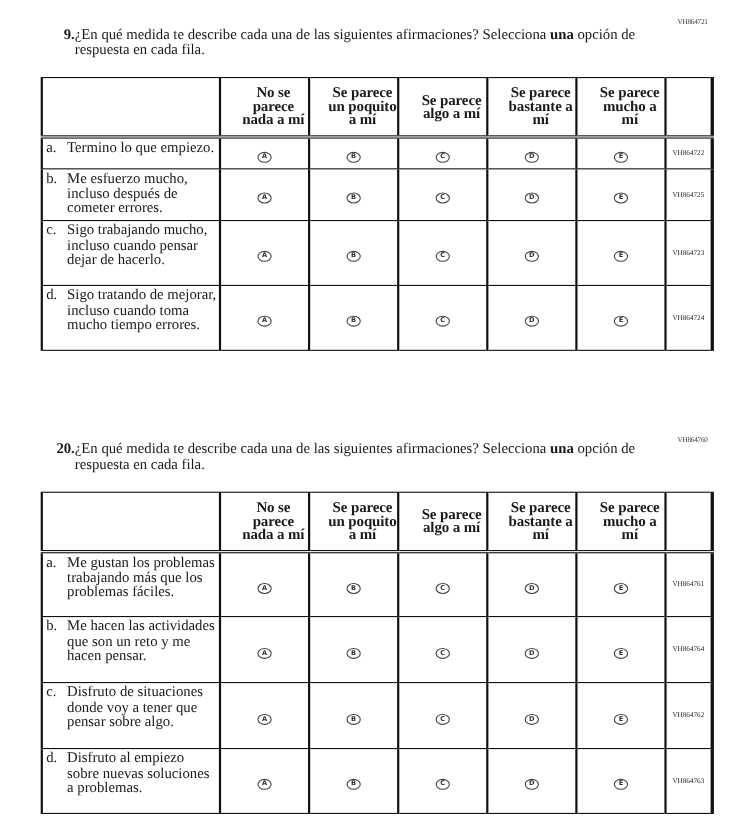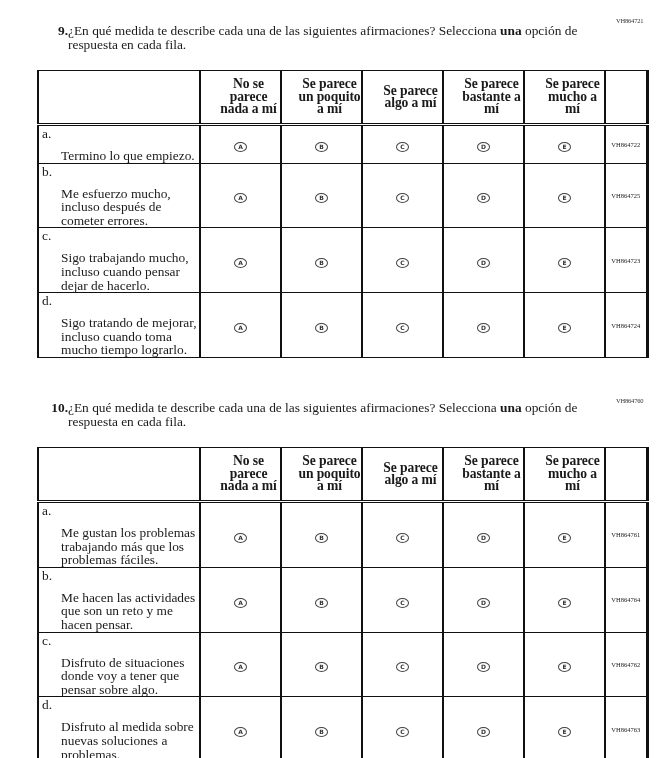--- a/index.html
+++ b/index.html
@@ -15,21 +15,21 @@
   table.grid col.c-opt { width: 81px; }
   table.grid col.c-code { width: 42px; }
   table.grid th { font-weight: bold; font-size: 13.6px; line-height: 12.4px; text-align: center; vertical-align: middle; height: 52px; letter-spacing: -0.1px; }
   table.grid thead tr th { border-bottom: 3px double #111; padding-left: 16px; }
   table.grid th.opt, table.grid td.opt { border-left: 2px solid #111; border-right: 2px solid #111; }
   table.grid .left-edge { border-left: 2px solid #111; }
   table.grid .right-edge { border-right: 3px solid #111; }
   table.grid td.stmt { font-size: 13.4px; line-height: 13.6px; vertical-align: top; padding: 1px 2px 0 3px; }
   .stmt-wrap { display: flex; }
   .stmt-letter { width: 19px; flex: none; }
-  .stmt-text { flex: 1; margin-top: 22px; }
+  .stmt-text { flex: 1; }
   td.opt { text-align: center; vertical-align: middle; }
   .bubble { display: inline-block; width: 11px; height: 8px; border: 1px solid #444; border-radius: 50%; font-size: 6px; line-height: 8px; text-align: center; color: #333; font-family: "DejaVu Sans", sans-serif; font-weight: bold; }
   td.code { font-size: 6.5px; text-align: center; vertical-align: middle; color: #222; }
 </style>
 </head>
 <body>
 
 <div class="item-code" style="left:616px; top:17px;">VH864721</div>
 <div class="question" style="top:24px;">
   <span class="num">9.</span>
@@ -97,36 +97,36 @@
       <td class="opt"><span class="bubble">B</span></td>
       <td class="opt"><span class="bubble">C</span></td>
       <td class="opt"><span class="bubble">D</span></td>
       <td class="opt"><span class="bubble">E</span></td>
       <td class="code right-edge">VH864723</td>
     </tr>
     <tr style="height:59px;">
       <td class="stmt left-edge">
           <div class="stmt-wrap">
             <span class="stmt-letter">d.</span>
-            <span class="stmt-text">Sigo tratando de mejorar, incluso cuando toma mucho tiempo lograrlo.</span>
+            <span class="stmt-text">Sigo tratando de mejorar, incluso cuando toma mucho tiempo errores.</span>
           </div>
         </td>
       <td class="opt"><span class="bubble">A</span></td>
       <td class="opt"><span class="bubble">B</span></td>
       <td class="opt"><span class="bubble">C</span></td>
       <td class="opt"><span class="bubble">D</span></td>
       <td class="opt"><span class="bubble">E</span></td>
       <td class="code right-edge">VH864724</td>
     </tr>
   </tbody>
 </table>
 
 <div class="item-code" style="left:616px; top:397px;">VH864760</div>
 <div class="question" style="top:401px;">
-  <span class="num">10.</span>
+  <span class="num">20.</span>
   <div class="stem"><span>¿En qué medida te describe cada una de las siguientes afirmaciones? Selecciona </span><b>una</b><span> opción de respuesta en cada fila.</span></div>
 </div>
 
 <table class="grid" style="top:447px;">
   <colgroup>
       <col class="c-stmt">
       <col class="c-opt">
       <col class="c-opt">
       <col class="c-opt">
       <col class="c-opt">
@@ -184,21 +184,21 @@
       <td class="opt"><span class="bubble">B</span></td>
       <td class="opt"><span class="bubble">C</span></td>
       <td class="opt"><span class="bubble">D</span></td>
       <td class="opt"><span class="bubble">E</span></td>
       <td class="code right-edge">VH864762</td>
     </tr>
     <tr style="height:59px;">
       <td class="stmt left-edge">
           <div class="stmt-wrap">
             <span class="stmt-letter">d.</span>
-            <span class="stmt-text">Disfruto al medida sobre nuevas soluciones a problemas.</span>
+            <span class="stmt-text">Disfruto al empiezo sobre nuevas soluciones a problemas.</span>
           </div>
         </td>
       <td class="opt"><span class="bubble">A</span></td>
       <td class="opt"><span class="bubble">B</span></td>
       <td class="opt"><span class="bubble">C</span></td>
       <td class="opt"><span class="bubble">D</span></td>
       <td class="opt"><span class="bubble">E</span></td>
       <td class="code right-edge">VH864763</td>
     </tr>
   </tbody>

